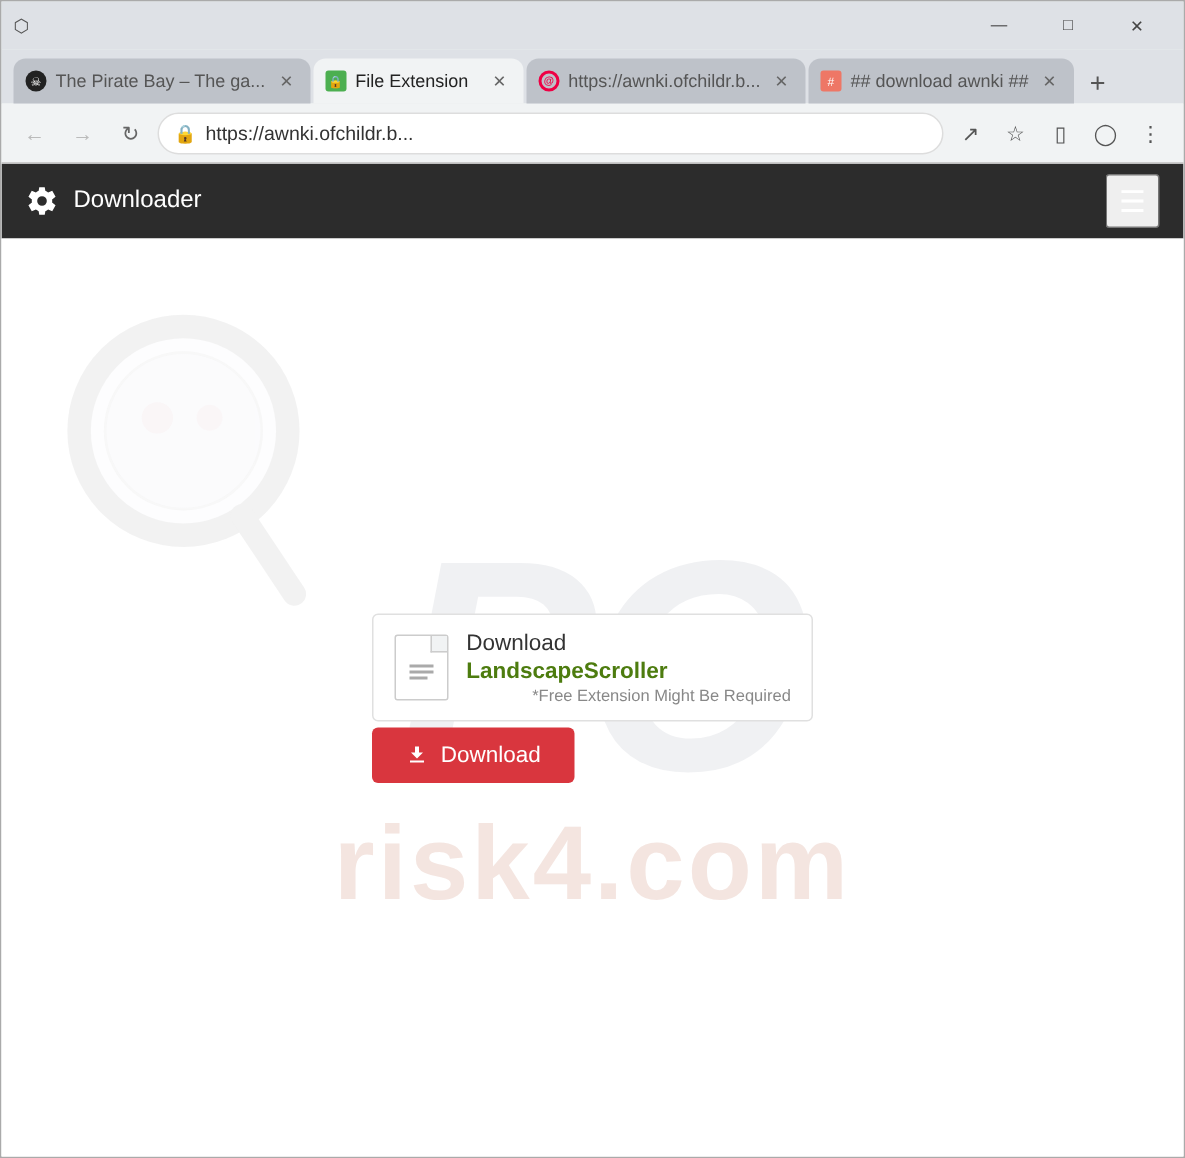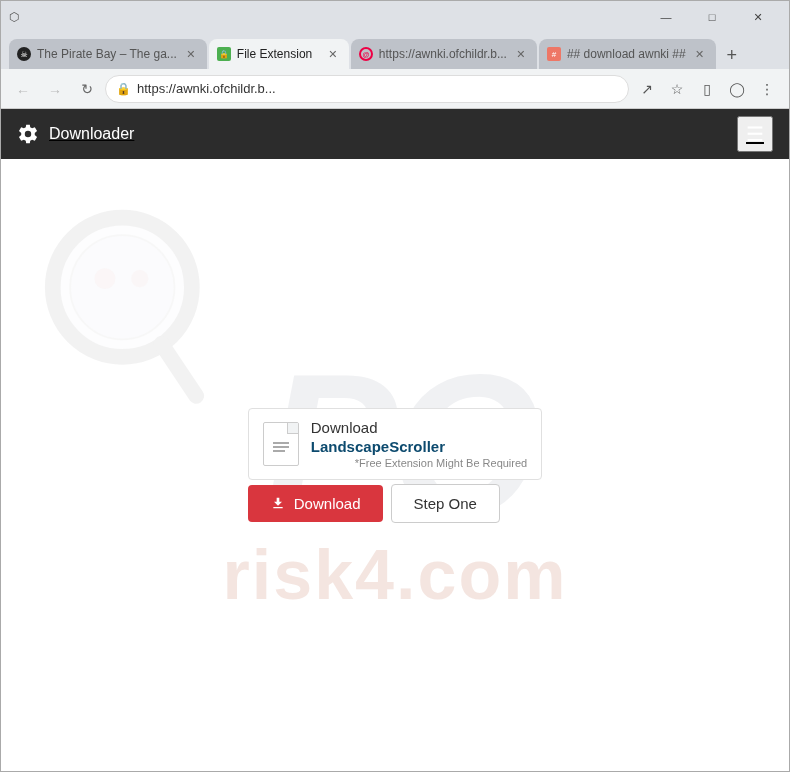--- a/index.html
+++ b/index.html
@@ -191,21 +191,20 @@
     }
 
     
     .ext-header {
       height: 50px;
       background: #2c2c2c;
       display: flex;
       align-items: center;
       padding: 0 16px;
       justify-content: space-between;
-      text-decoration: underline;
     }
     .ext-header-left {
       display: flex;
       align-items: center;
       gap: 10px;
     }
     .ext-title {
       color: white;
       font-size: 16px;
       font-weight: 500;
@@ -314,21 +313,21 @@
       flex-direction: column;
       gap: 2px;
     }
     .file-label {
       font-size: 15px;
       color: #333;
       font-weight: 400;
     }
     .file-name {
       font-size: 15px;
-      color: #0c4a6e;
+      color: #4d7c0f;
       font-weight: 600;
     }
     .file-note {
       font-size: 11px;
       color: #888;
       margin-left: 44px;
     }
 
     .btn-row {
       display: flex;
@@ -513,22 +512,19 @@
           </div>
         </div>
 
         <div class="btn-row">
           <button class="btn-download">
             <svg width="16" height="16" viewBox="0 0 24 24" fill="white">
               <path d="M5 20h14v-2H5v2zM12 16l6-6h-4V4H10v6H6l6 6z"></path>
             </svg>
             <span>Download</span>
           </button>
-          <button class="btn-step-one">
-            <span>Step One</span>
-          </button>
         </div>
 
       </div>
     </div>
   </div>
 
 </div>
 
 </body></html>

